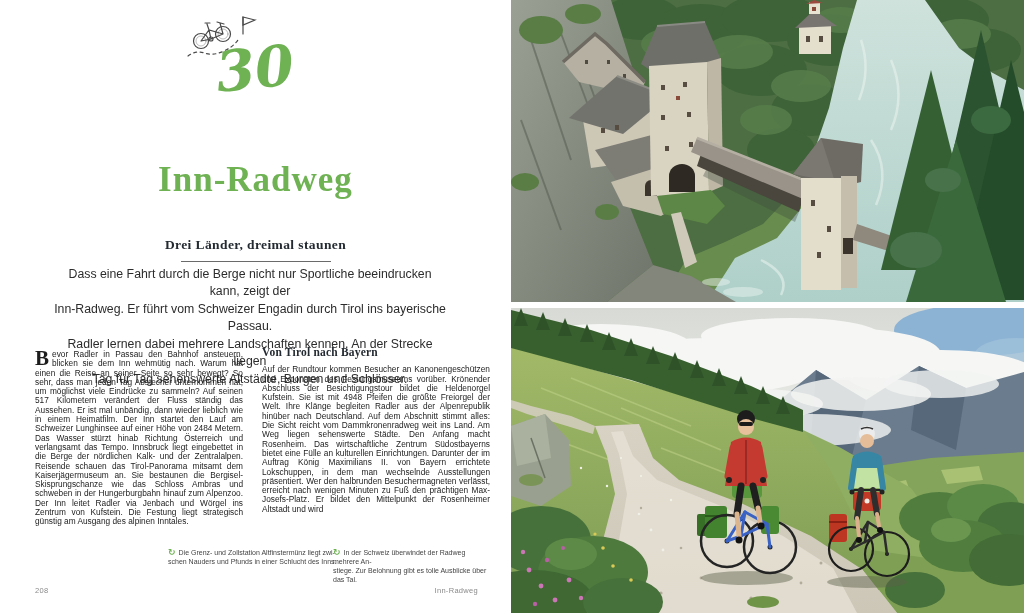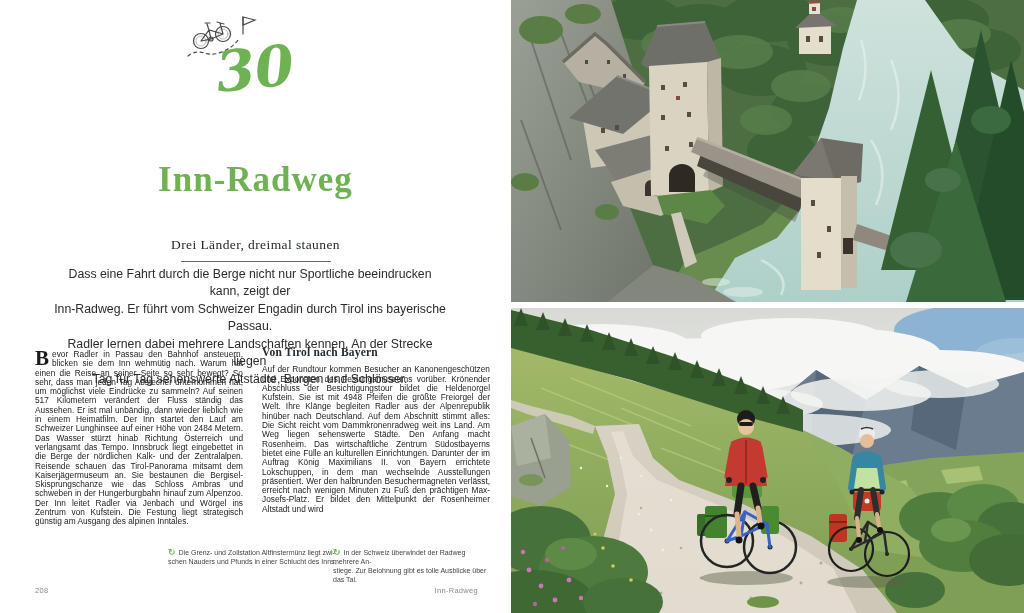--- a/index.html
+++ b/index.html
@@ -8,21 +8,21 @@
   
   #left-page{position:absolute;left:0;top:0;width:511px;height:613px;}
   #doodle{position:absolute;left:186px;top:10px;width:80px;height:52px;}
   #tour-number{position:absolute;left:205px;top:40px;width:100px;text-align:center;
     font-family:"DejaVu Serif",serif;font-style:italic;font-weight:bold;font-size:56px;line-height:1;
     color:#6fb254;transform:rotate(-6deg);}
   #page-title{position:absolute;left:0;top:160px;width:511px;text-align:center;
     font-family:"Liberation Serif","DejaVu Serif",serif;font-weight:bold;font-size:35px;
     letter-spacing:1px;color:#6fb254;}
   #subtitle-wrap{position:absolute;left:0;top:235px;width:511px;text-align:center;}
-  #subtitle{font-family:"Liberation Serif","DejaVu Serif",serif;font-weight:normal;font-size:13.5px;
+  #subtitle{font-family:"Liberation Serif","DejaVu Serif",serif;font-weight:bold;font-size:13.5px;
     letter-spacing:.4px;color:#232a31;}
   #subtitle-rule{width:150px;height:1px;background:#6a6a6a;margin:8px auto 0 auto;}
   #intro{position:absolute;left:52px;top:266px;width:396px;text-align:center;
     font-size:12.3px;line-height:1.42;color:#2c2c2c;font-weight:500;white-space:pre-line;}
   .col{position:absolute;top:350px;font-size:8.3px;line-height:9.3px;text-align:justify;color:#222;}
   #col-1{left:35px;width:208px;}
   #col-2{left:262px;width:228px;top:348px;}
   #drop-cap{float:left;font-family:"Liberation Serif","DejaVu Serif",serif;font-weight:bold;
     font-size:21px;line-height:17px;padding-right:3px;color:#1d1d1d;}
   #col2-heading{font-family:"Liberation Serif","DejaVu Serif",serif;font-weight:bold;font-size:11.5px;

